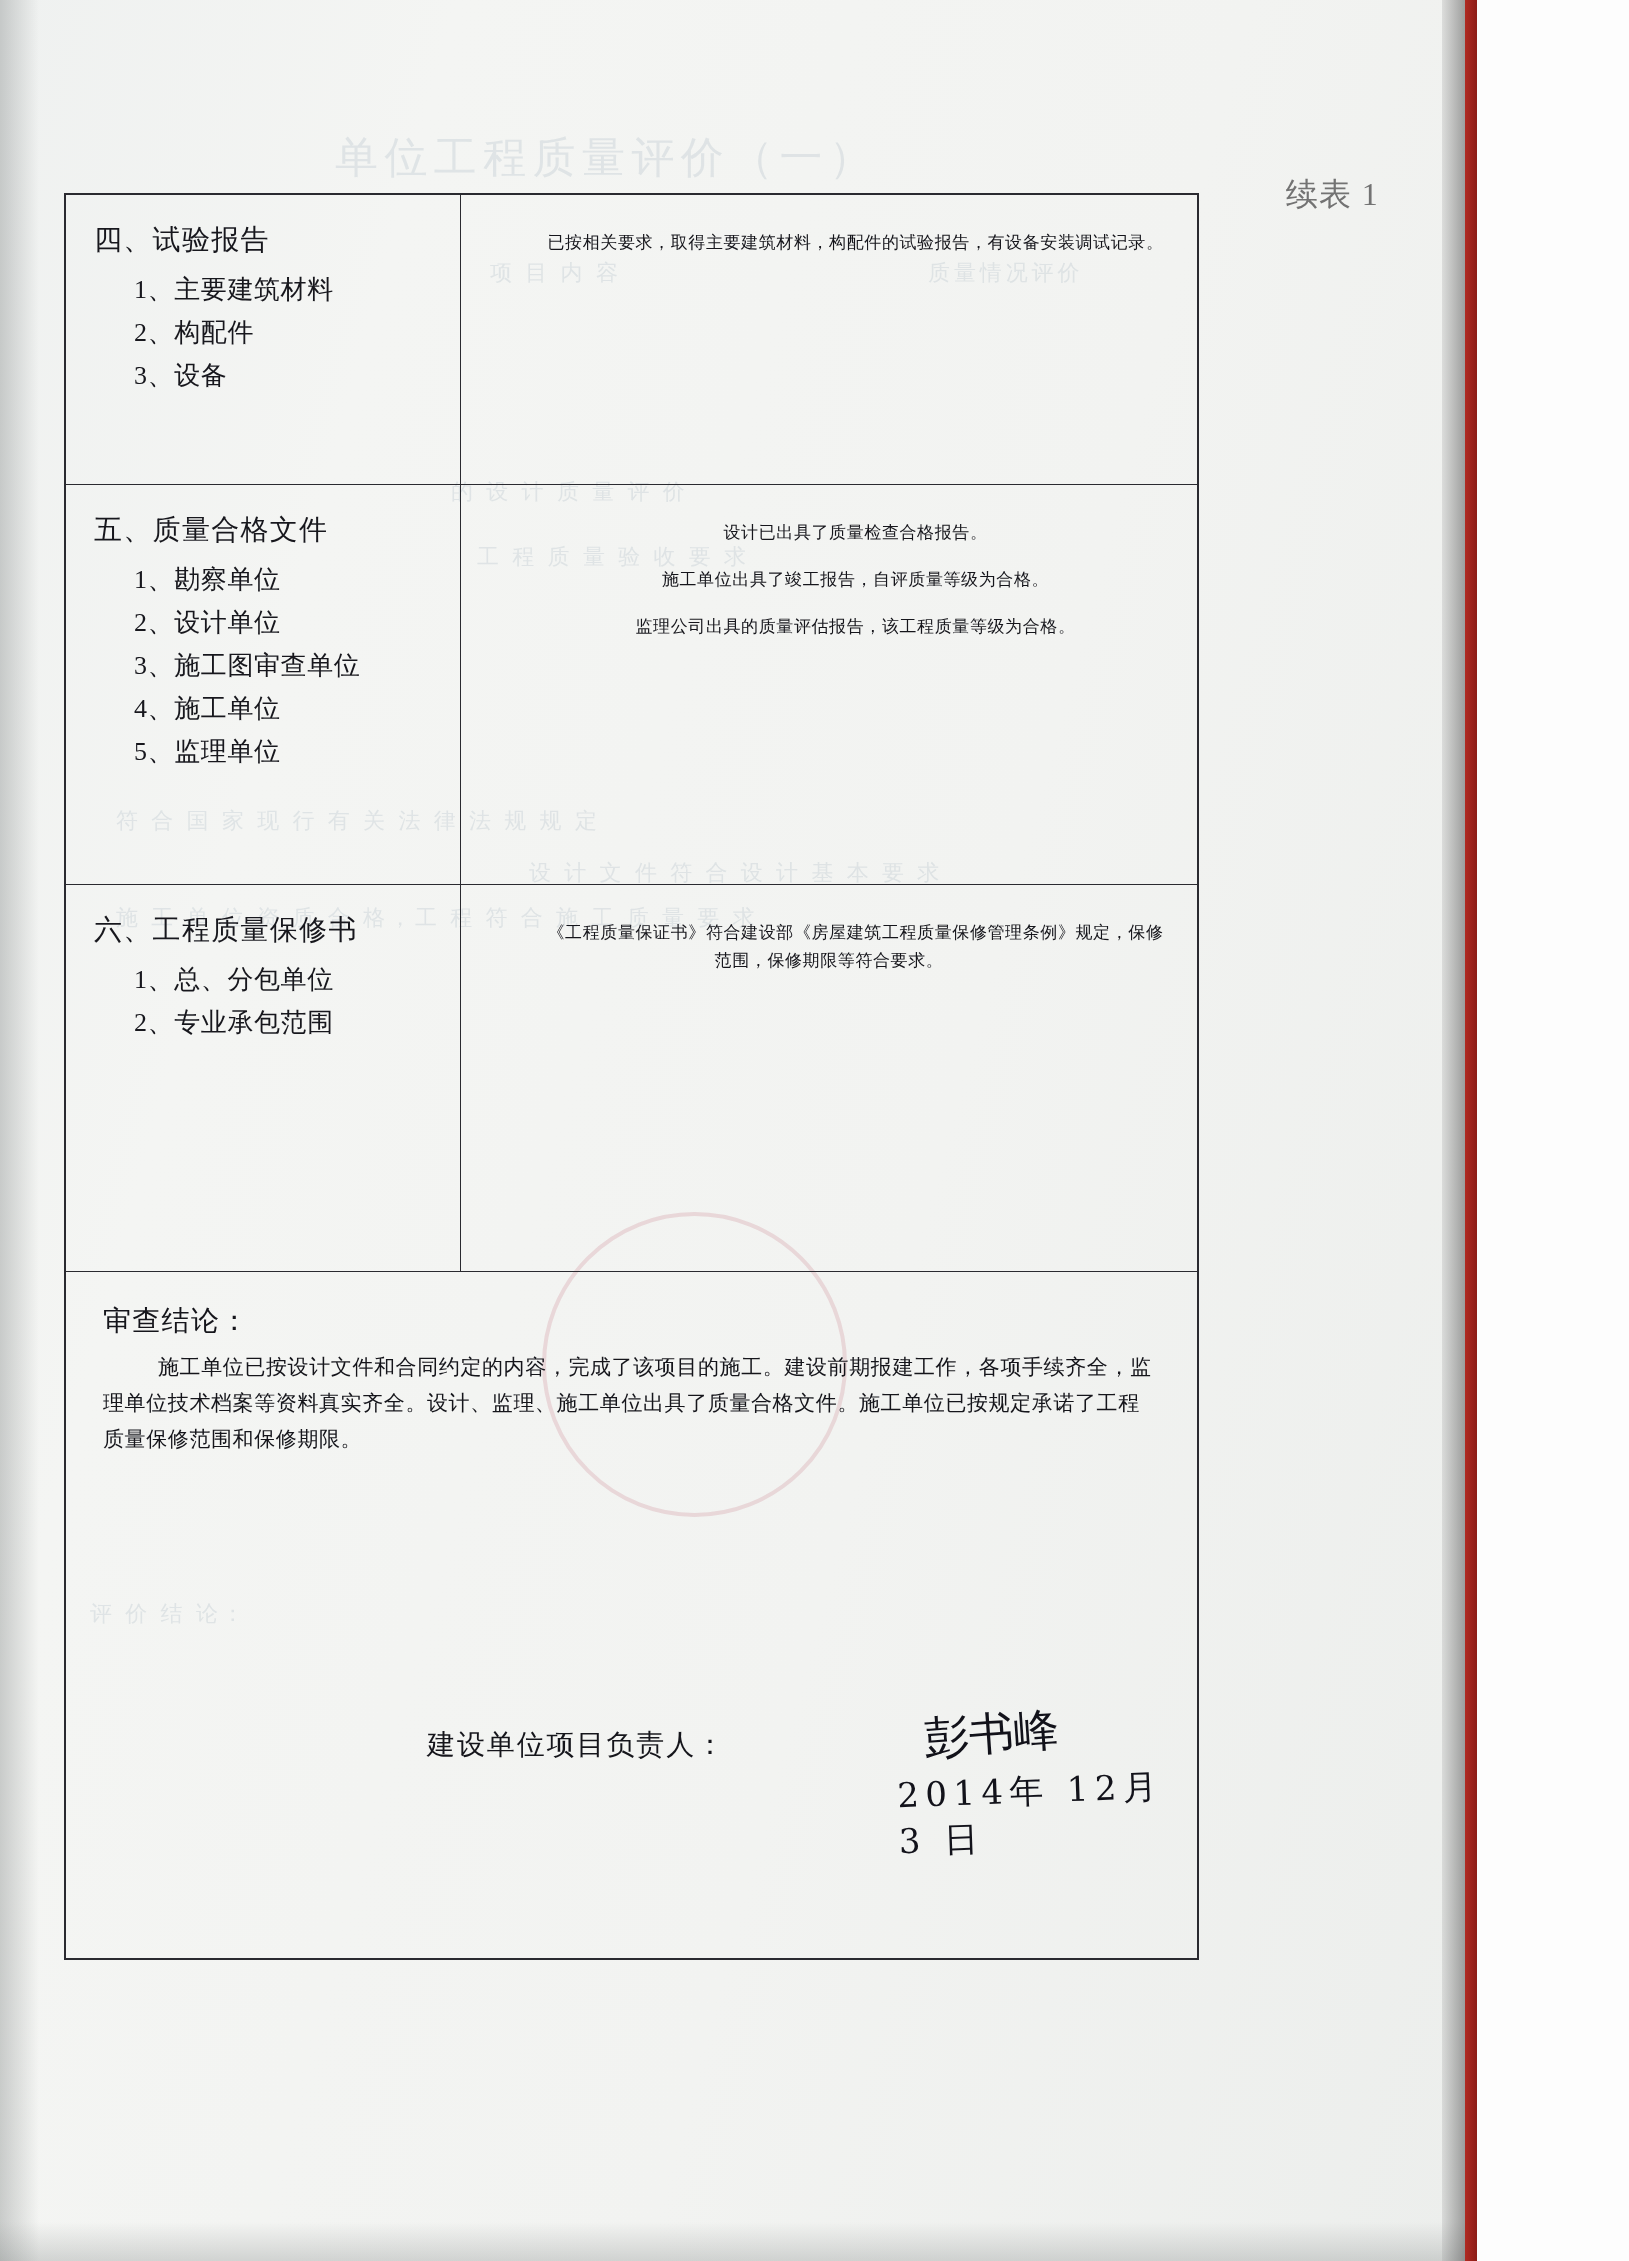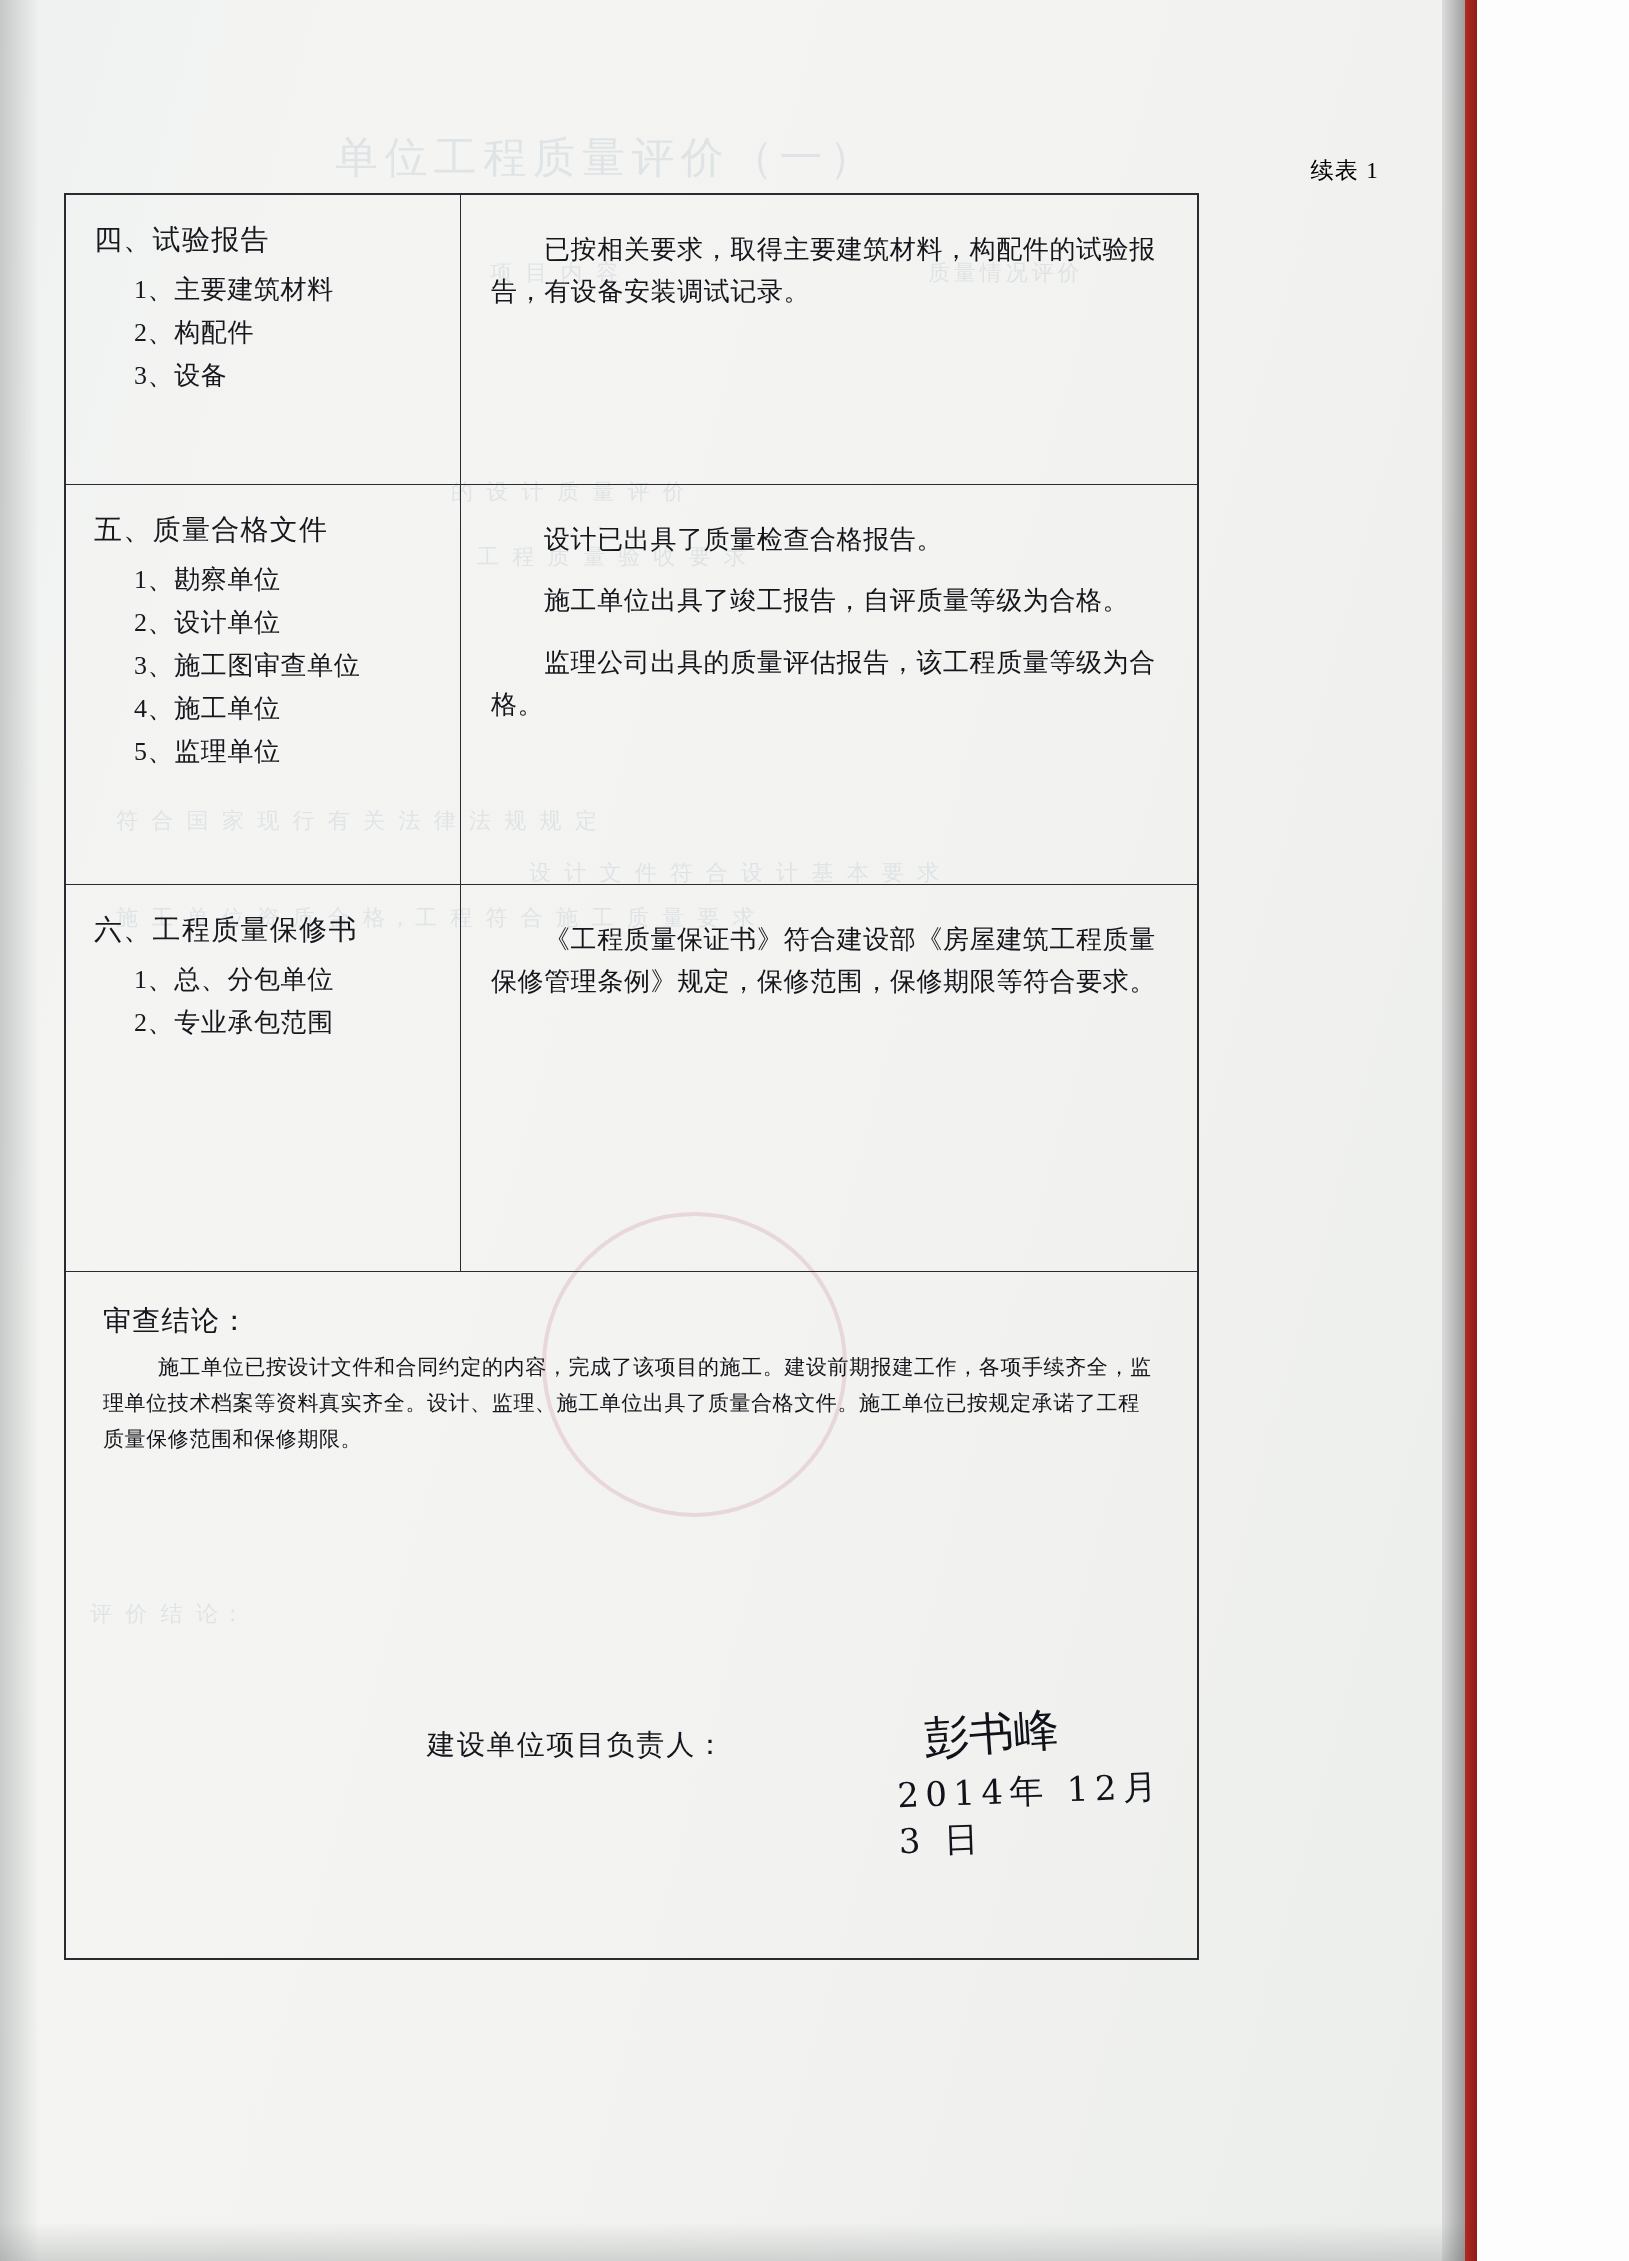--- a/index.html
+++ b/index.html
@@ -78,23 +78,23 @@
     width: 297px; height: 297px;
     border: 4.5px solid rgba(180,70,90,0.16);
     border-radius: 50%;
     pointer-events: none;
   }
 
   
   .cont-label {
     position: absolute;
     right: 251px;
-    top: 155px;
-    font-size: 23px;
-    color: #000000;
+    top: 173px;
+    font-size: 32px;
+    color: #737373;
     letter-spacing: 1.3px;
   }
 
   
   .tbl {
     position: absolute;
     left: 64px;
     top: 193px;
     width: 1135px;
     height: 1767px;
@@ -131,26 +131,27 @@
     letter-spacing: 1.3px;
     margin-bottom: 13px;
   }
   .sub {
     font-size: 26px;
     color: #17171d;
     letter-spacing: 0.6px;
     margin: 8px 0 0 40px;
   }
   .para {
-    font-size: 26px;
+    font-size: 17px;
     line-height: 1.62;
     color: #15151b;
     text-indent: 53px;
     margin: 0 0 19.3px 0;
     letter-spacing: 0.6px;
+    text-align: center;
   }
   .para:last-child { margin-bottom: 0; }
 
   .concl-title {
     font-size: 28px;
     color: #15151b;
     letter-spacing: 1.3px;
     margin: 0 0 9px 0;
   }
   .concl-body {

